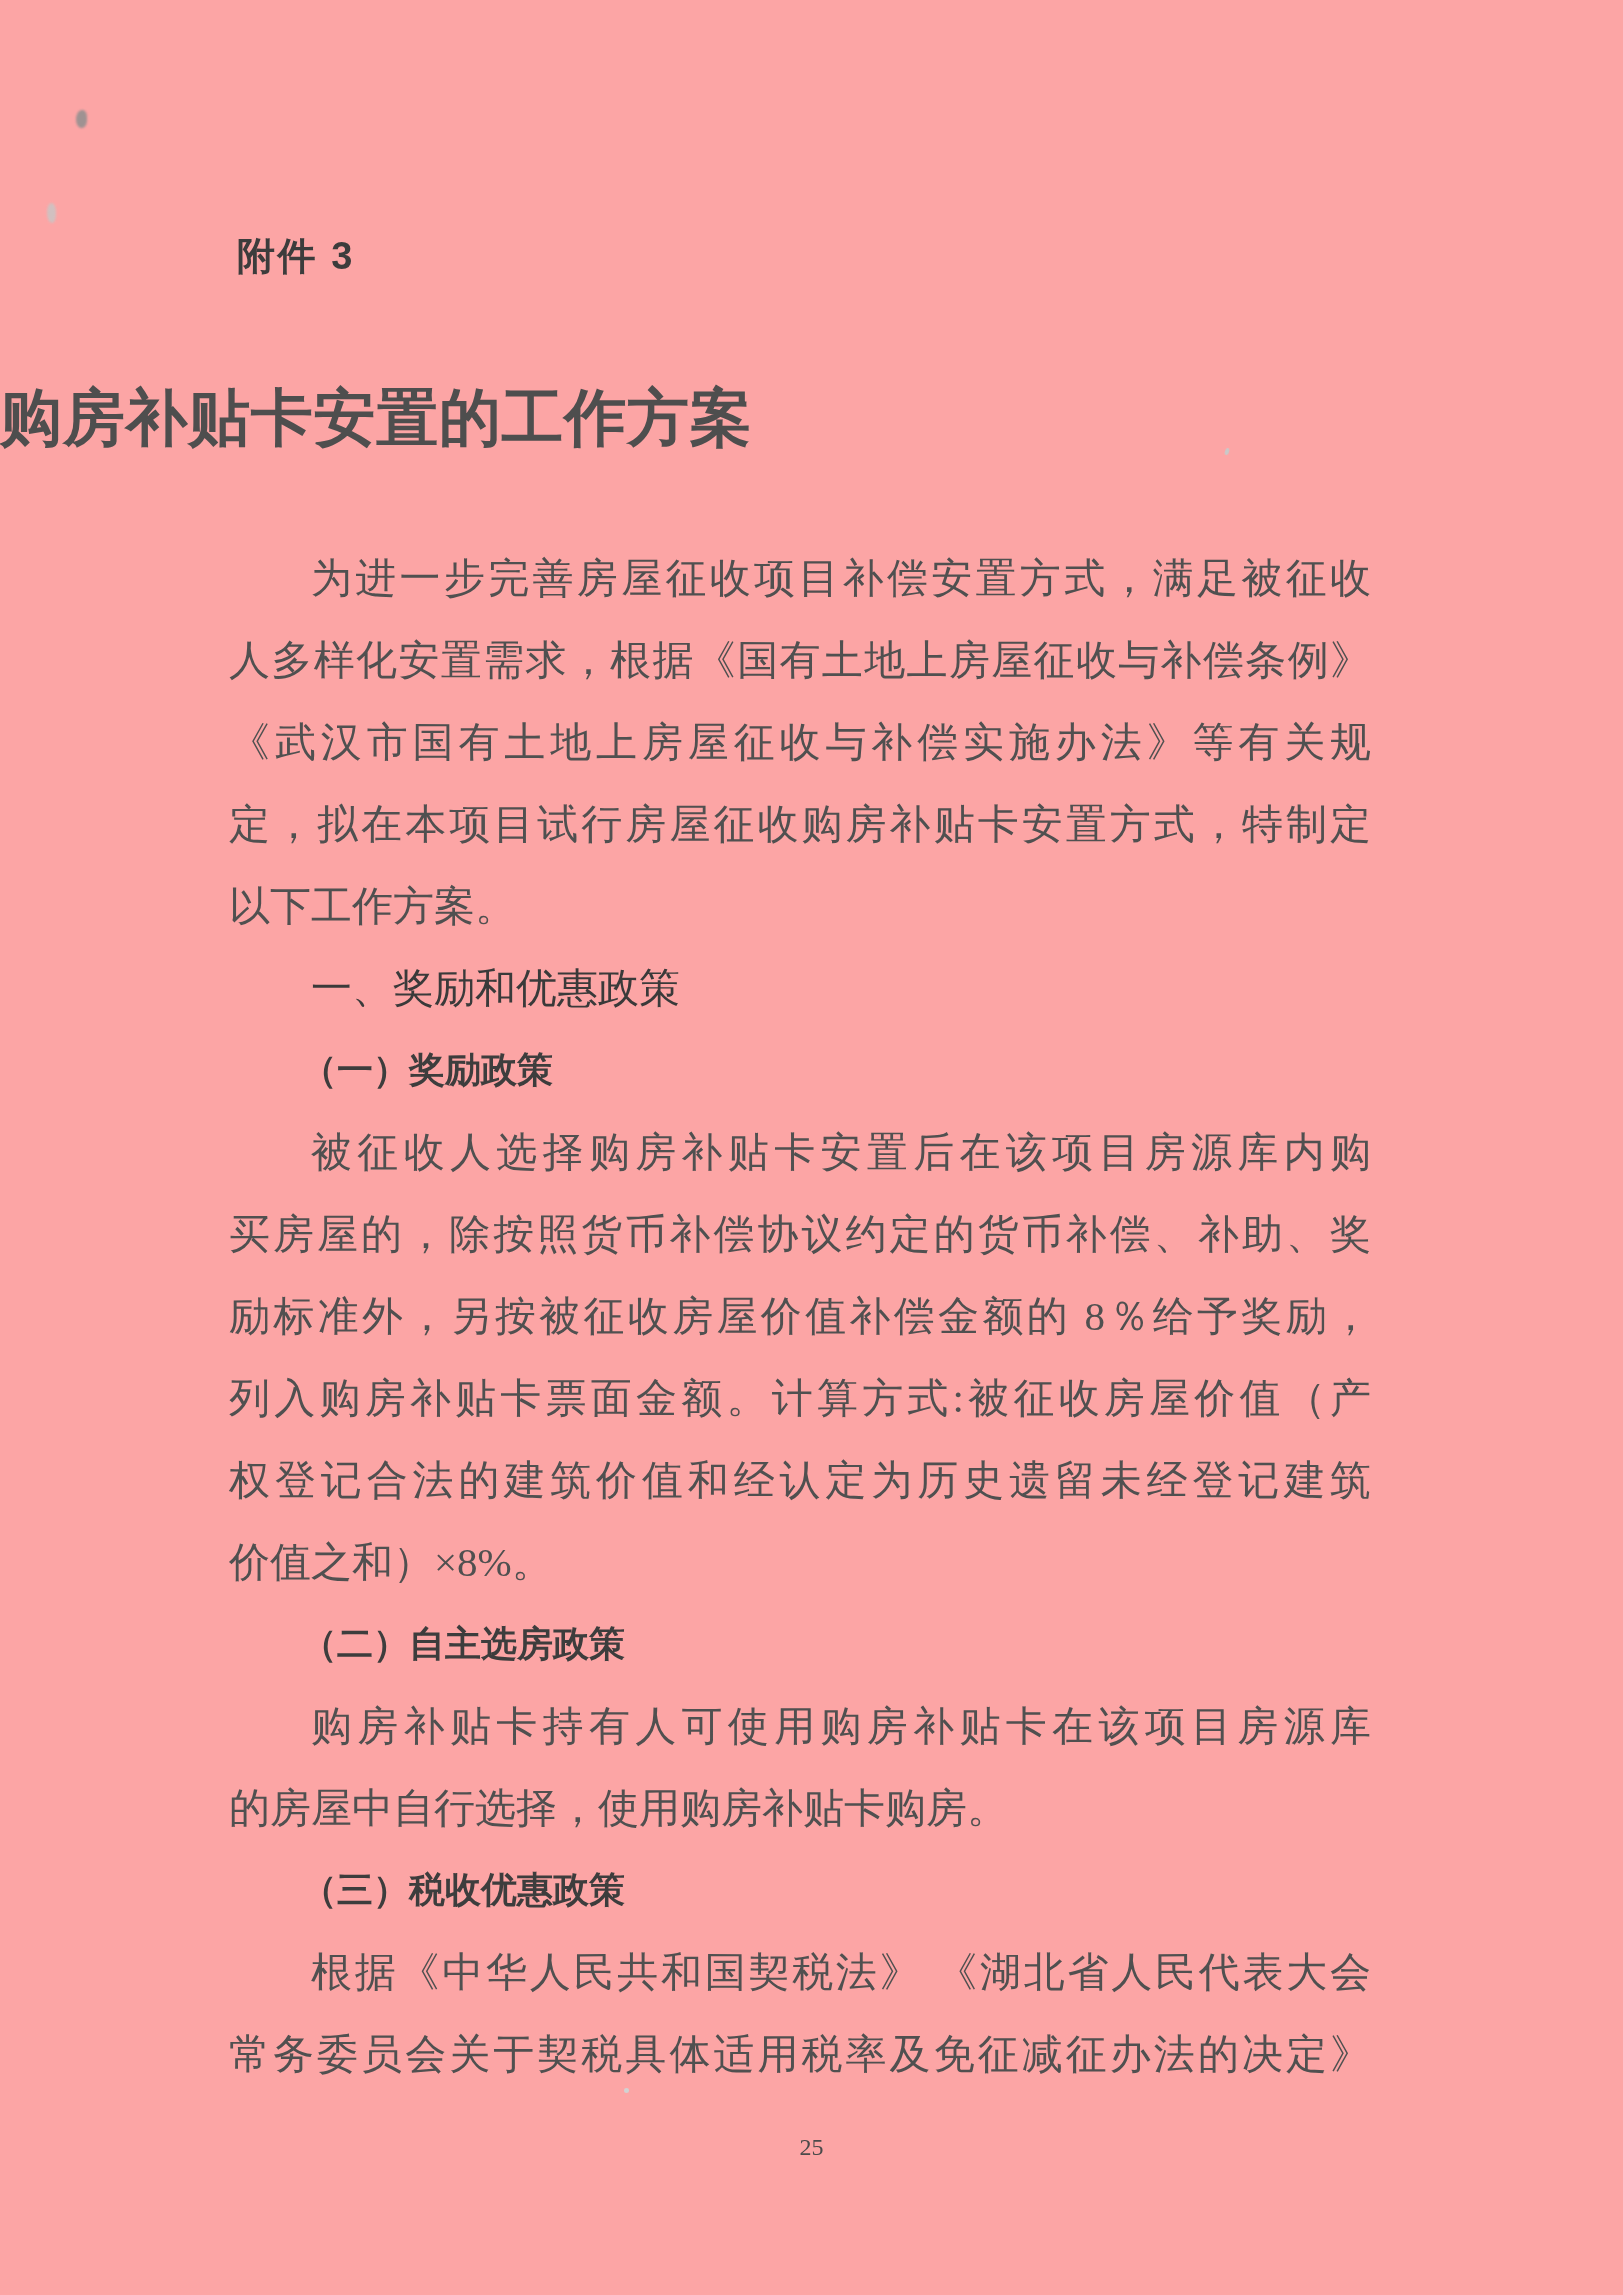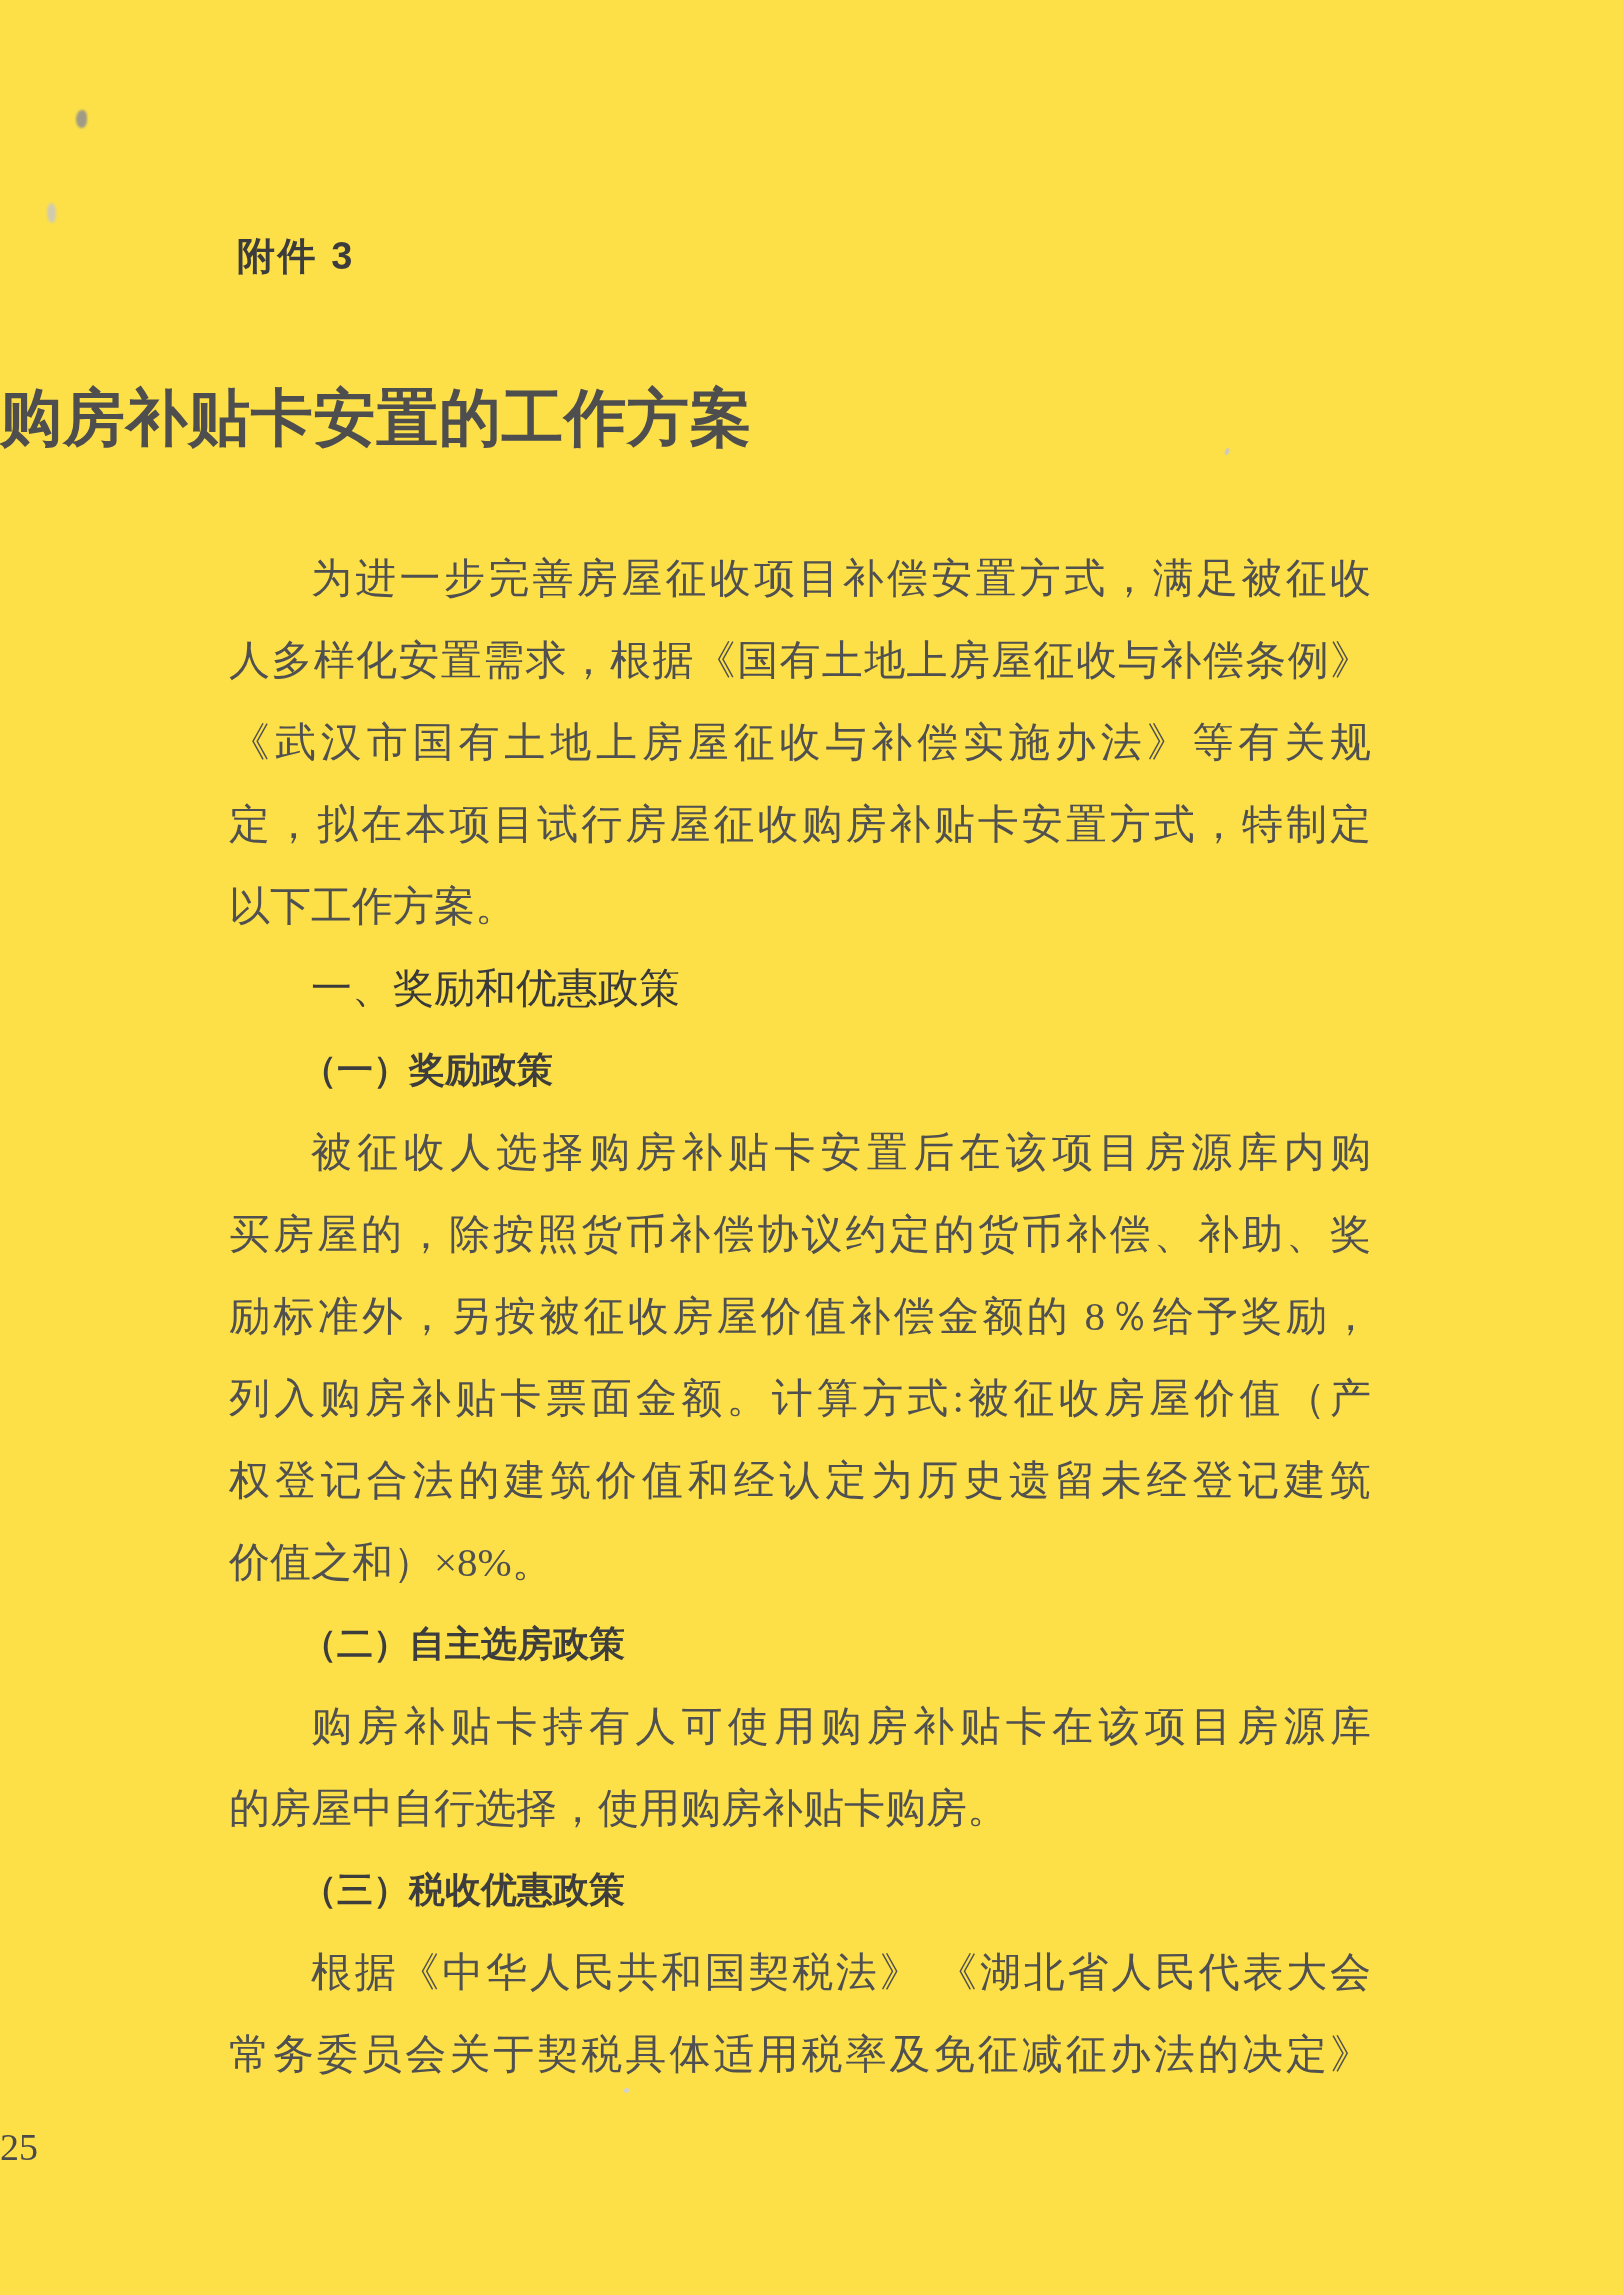--- a/index.html
+++ b/index.html
@@ -1,19 +1,19 @@
 <!DOCTYPE html>
 <html style="font-size:10.5px"><head>
 <meta charset="utf-8">
 <style>
   html,body{margin:0;padding:0;background:#e8e8e8;}
   .page{
     position:relative;
     width:1623px;height:2295px;
-    background:#fde047;
+    background:#fca5a5;
     overflow:hidden;
     font-family:"Liberation Serif","DejaVu Serif",serif;
   }
   
   .smudge-dark{
     position:absolute;left:76px;top:110px;width:11px;height:17.7px;
     background:#8f8f8f;border-radius:58% 42% 46% 54%;
     filter:blur(1px);opacity:.85;
   }
   .smudge-light{
@@ -59,21 +59,21 @@
     text-indent:2em;text-align-last:left;
     font-family:"Liberation Sans","DejaVu Sans",sans-serif;
     font-weight:400;color:#3a3a3a;font-size:41px;
   }
   .heading-2{
     text-indent:2em;text-align-last:left;
     font-weight:700;color:#3d3d3d;font-size:36px;
   }
   .page-number{
     position:absolute;left:0;top:2129px;width:1623px;
-    text-align:left;font-size:38px;line-height:37px;color:#4a4a4a;
+    text-align:center;font-size:24px;line-height:37px;color:#4a4a4a;
   }
 </style>
 </head>
 <body>
 
 <div class="page">
 
   <span class="smudge-dark"></span>
   <span class="smudge-light"></span>
   <span class="speck-a"></span>

